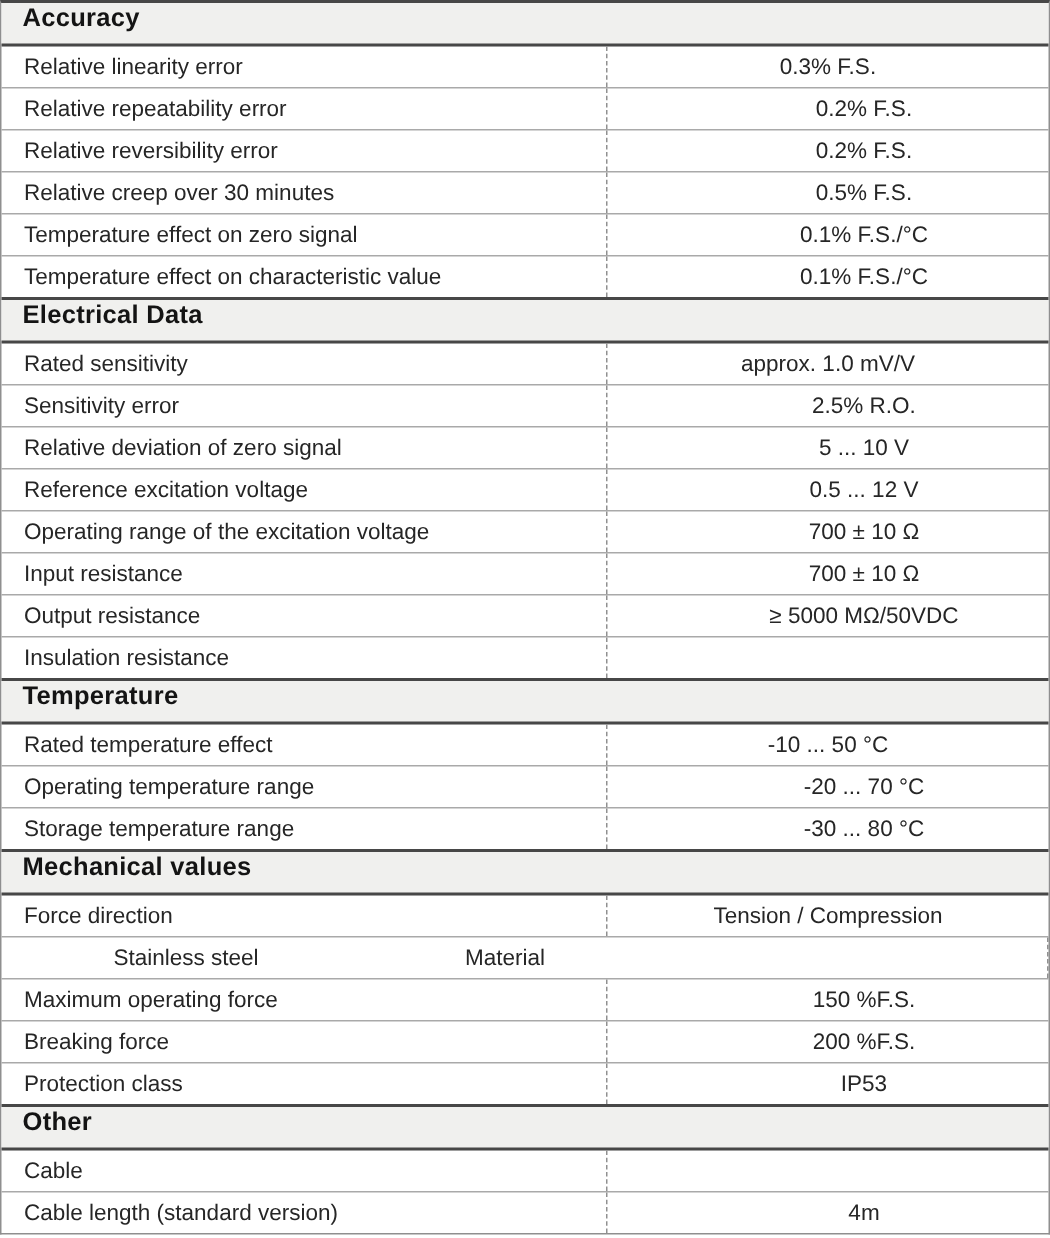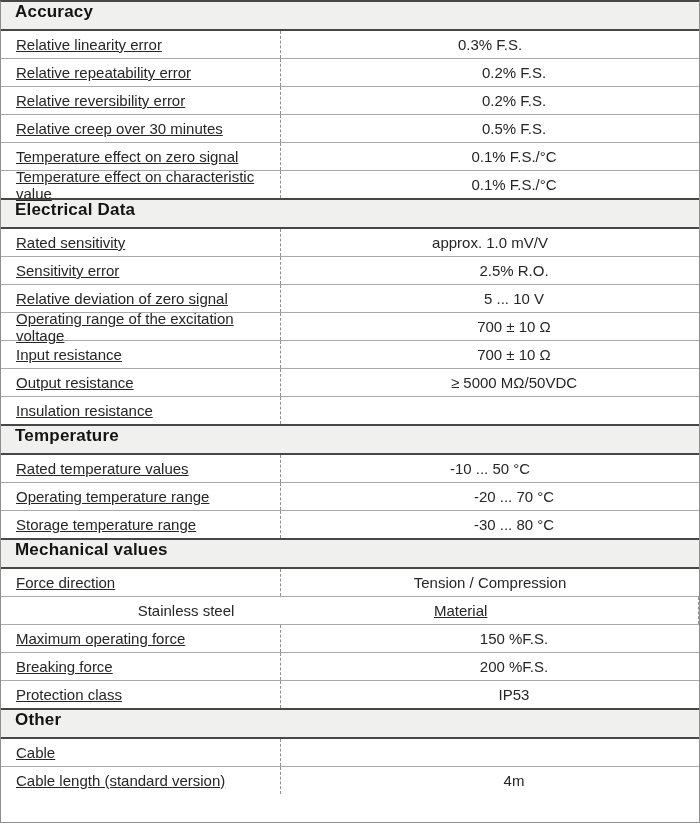--- a/index.html
+++ b/index.html
@@ -50,24 +50,23 @@
     gap: 48px;
   }
   .cell {
     display: flex;
     align-items: center;
     font-size: 15px;
     color: var(--text-body, #262626);
   }
   .cell.label {
     box-sizing: border-box;
-    width: 280px;
+    width: 404px;
     padding-left: 15px;
     border-right: 1px dashed var(--divider, #909090);
-    text-decoration: underline;
   }
   .cell.value {
     flex: 1;
     justify-content: center;
     text-align: left;
   }
 </style>
 </head>
 <body>
 
@@ -122,20 +121,24 @@
   <div class="row">
     <div class="cell label">Sensitivity error</div>
     <div class="cell value">2.5% R.O.</div>
   </div>
 
   <div class="row">
     <div class="cell label">Relative deviation of zero signal</div>
     <div class="cell value">5 ... 10 V</div>
   </div>
 
+  <div class="row">
+    <div class="cell label">Reference excitation voltage</div>
+    <div class="cell value">0.5 ... 12 V</div>
+  </div>
 
   <div class="row">
     <div class="cell label">Operating range of the excitation voltage</div>
     <div class="cell value">700 ± 10 Ω</div>
   </div>
 
   <div class="row">
     <div class="cell label">Input resistance</div>
     <div class="cell value">700 ± 10 Ω</div>
   </div>
@@ -151,21 +154,21 @@
   </div>
 </div>
   </section>
 
   <section class="section">
     <div class="section-header">
       <span class="section-title">Temperature</span>
     </div>
     <div class="rows">
   <div class="row">
-    <div class="cell label">Rated temperature values</div>
+    <div class="cell label">Rated temperature effect</div>
     <div class="cell value">-10 ... 50 °C</div>
   </div>
 
   <div class="row">
     <div class="cell label">Operating temperature range</div>
     <div class="cell value">-20 ... 70 °C</div>
   </div>
 
   <div class="row">
     <div class="cell label">Storage temperature range</div>

